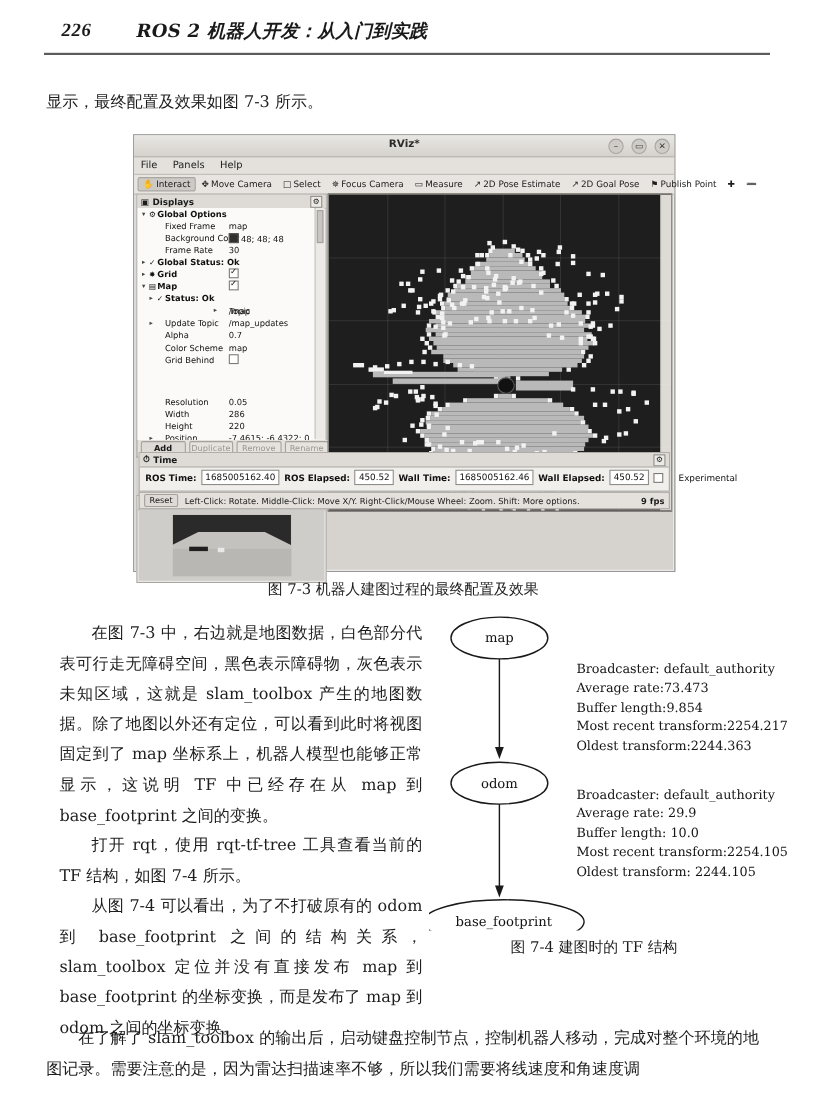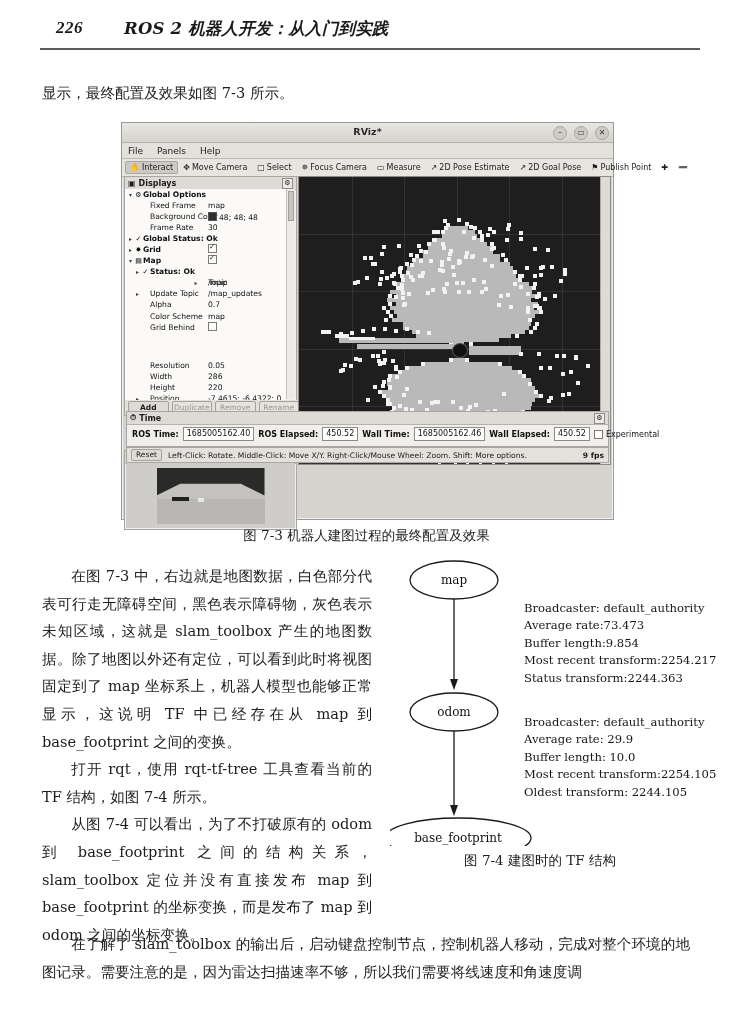--- a/index.html
+++ b/index.html
@@ -210,21 +210,21 @@
     display:flex;align-items:center;gap:4px;padding:0 3px;
     font-size:8px;color:#111;
   }
   .tf-lab{font-weight:bold;white-space:nowrap;}
   .tf-in{
     height:12px;background:#fff;border:1px solid #8f8c87;
     font-size:8px;line-height:12px;padding:0 3px;color:#111;
   }
   .tf-in.w1{width:82px;}
   .tf-in.w2{width:78px;}
-  .expchk{display:flex;align-items:center;gap:3px;margin-left:auto;}
+  .expchk{display:flex;align-items:center;gap:14px;margin-left:auto;}
 
   #status-bar{
     position:absolute;left:2px;right:2px;bottom:2px;height:14px;
     background:#e4e1dc;border:1px solid #a9a6a1;
     display:flex;align-items:center;gap:6px;padding:0 4px;
     font-size:7.6px;color:#1c1c1c;
   }
   #status-bar .reset{
     border:1px solid #a4a19c;background:#dedbd6;border-radius:2px;
     padding:0 4px;line-height:10px;font-size:7.5px;
@@ -233,21 +233,21 @@
 
   
   .caption{
     font-family:"DejaVu Serif",serif;
     font-size:13.5px;text-align:center;color:#1d1d1d;
   }
   #fig73-caption{position:absolute;left:121px;top:527px;width:491px;}
   #fig74-caption{position:absolute;left:390px;top:852px;width:300px;}
 
   
-  #left-col{position:absolute;left:42px;top:562px;width:330px;}
+  #left-col{position:absolute;left:54px;top:562px;width:330px;}
   #left-col .para{font-size:14.6px;line-height:27.6px;}
 
   
   #tf-diagram{position:absolute;left:390px;top:556px;width:300px;height:290px;}
   #tf-diagram svg{position:absolute;left:0;top:0;}
   .tfnode-lbl{
     font-family:"DejaVu Serif",serif;font-size:12px;fill:#111;
     text-anchor:middle;
   }
   .tfinfo{
@@ -946,21 +946,21 @@
       <polygon points="64,260 60,249 68,249" fill="#1a1a1a"></polygon>
 
       <ellipse cx="68" cy="282" rx="73" ry="20" fill="#ffffff" stroke="#1a1a1a" stroke-width="1.3"></ellipse>
       <text class="tfnode-lbl" x="68" y="286">base_footprint</text>
     </svg>
     <div class="tfinfo" id="tf-info-1">
         <div>Broadcaster: default_authority</div>
         <div>Average rate:73.473</div>
         <div>Buffer length:9.854</div>
         <div>Most recent transform:2254.217</div>
-        <div>Status transform:2244.363</div>
+        <div>Oldest transform:2244.363</div>
       </div>
     <div class="tfinfo" id="tf-info-2">
         <div>Broadcaster: default_authority</div>
         <div>Average rate: 29.9</div>
         <div>Buffer length: 10.0</div>
         <div>Most recent transform:2254.105</div>
         <div>Oldest transform: 2244.105</div>
       </div>
   </div>
 

